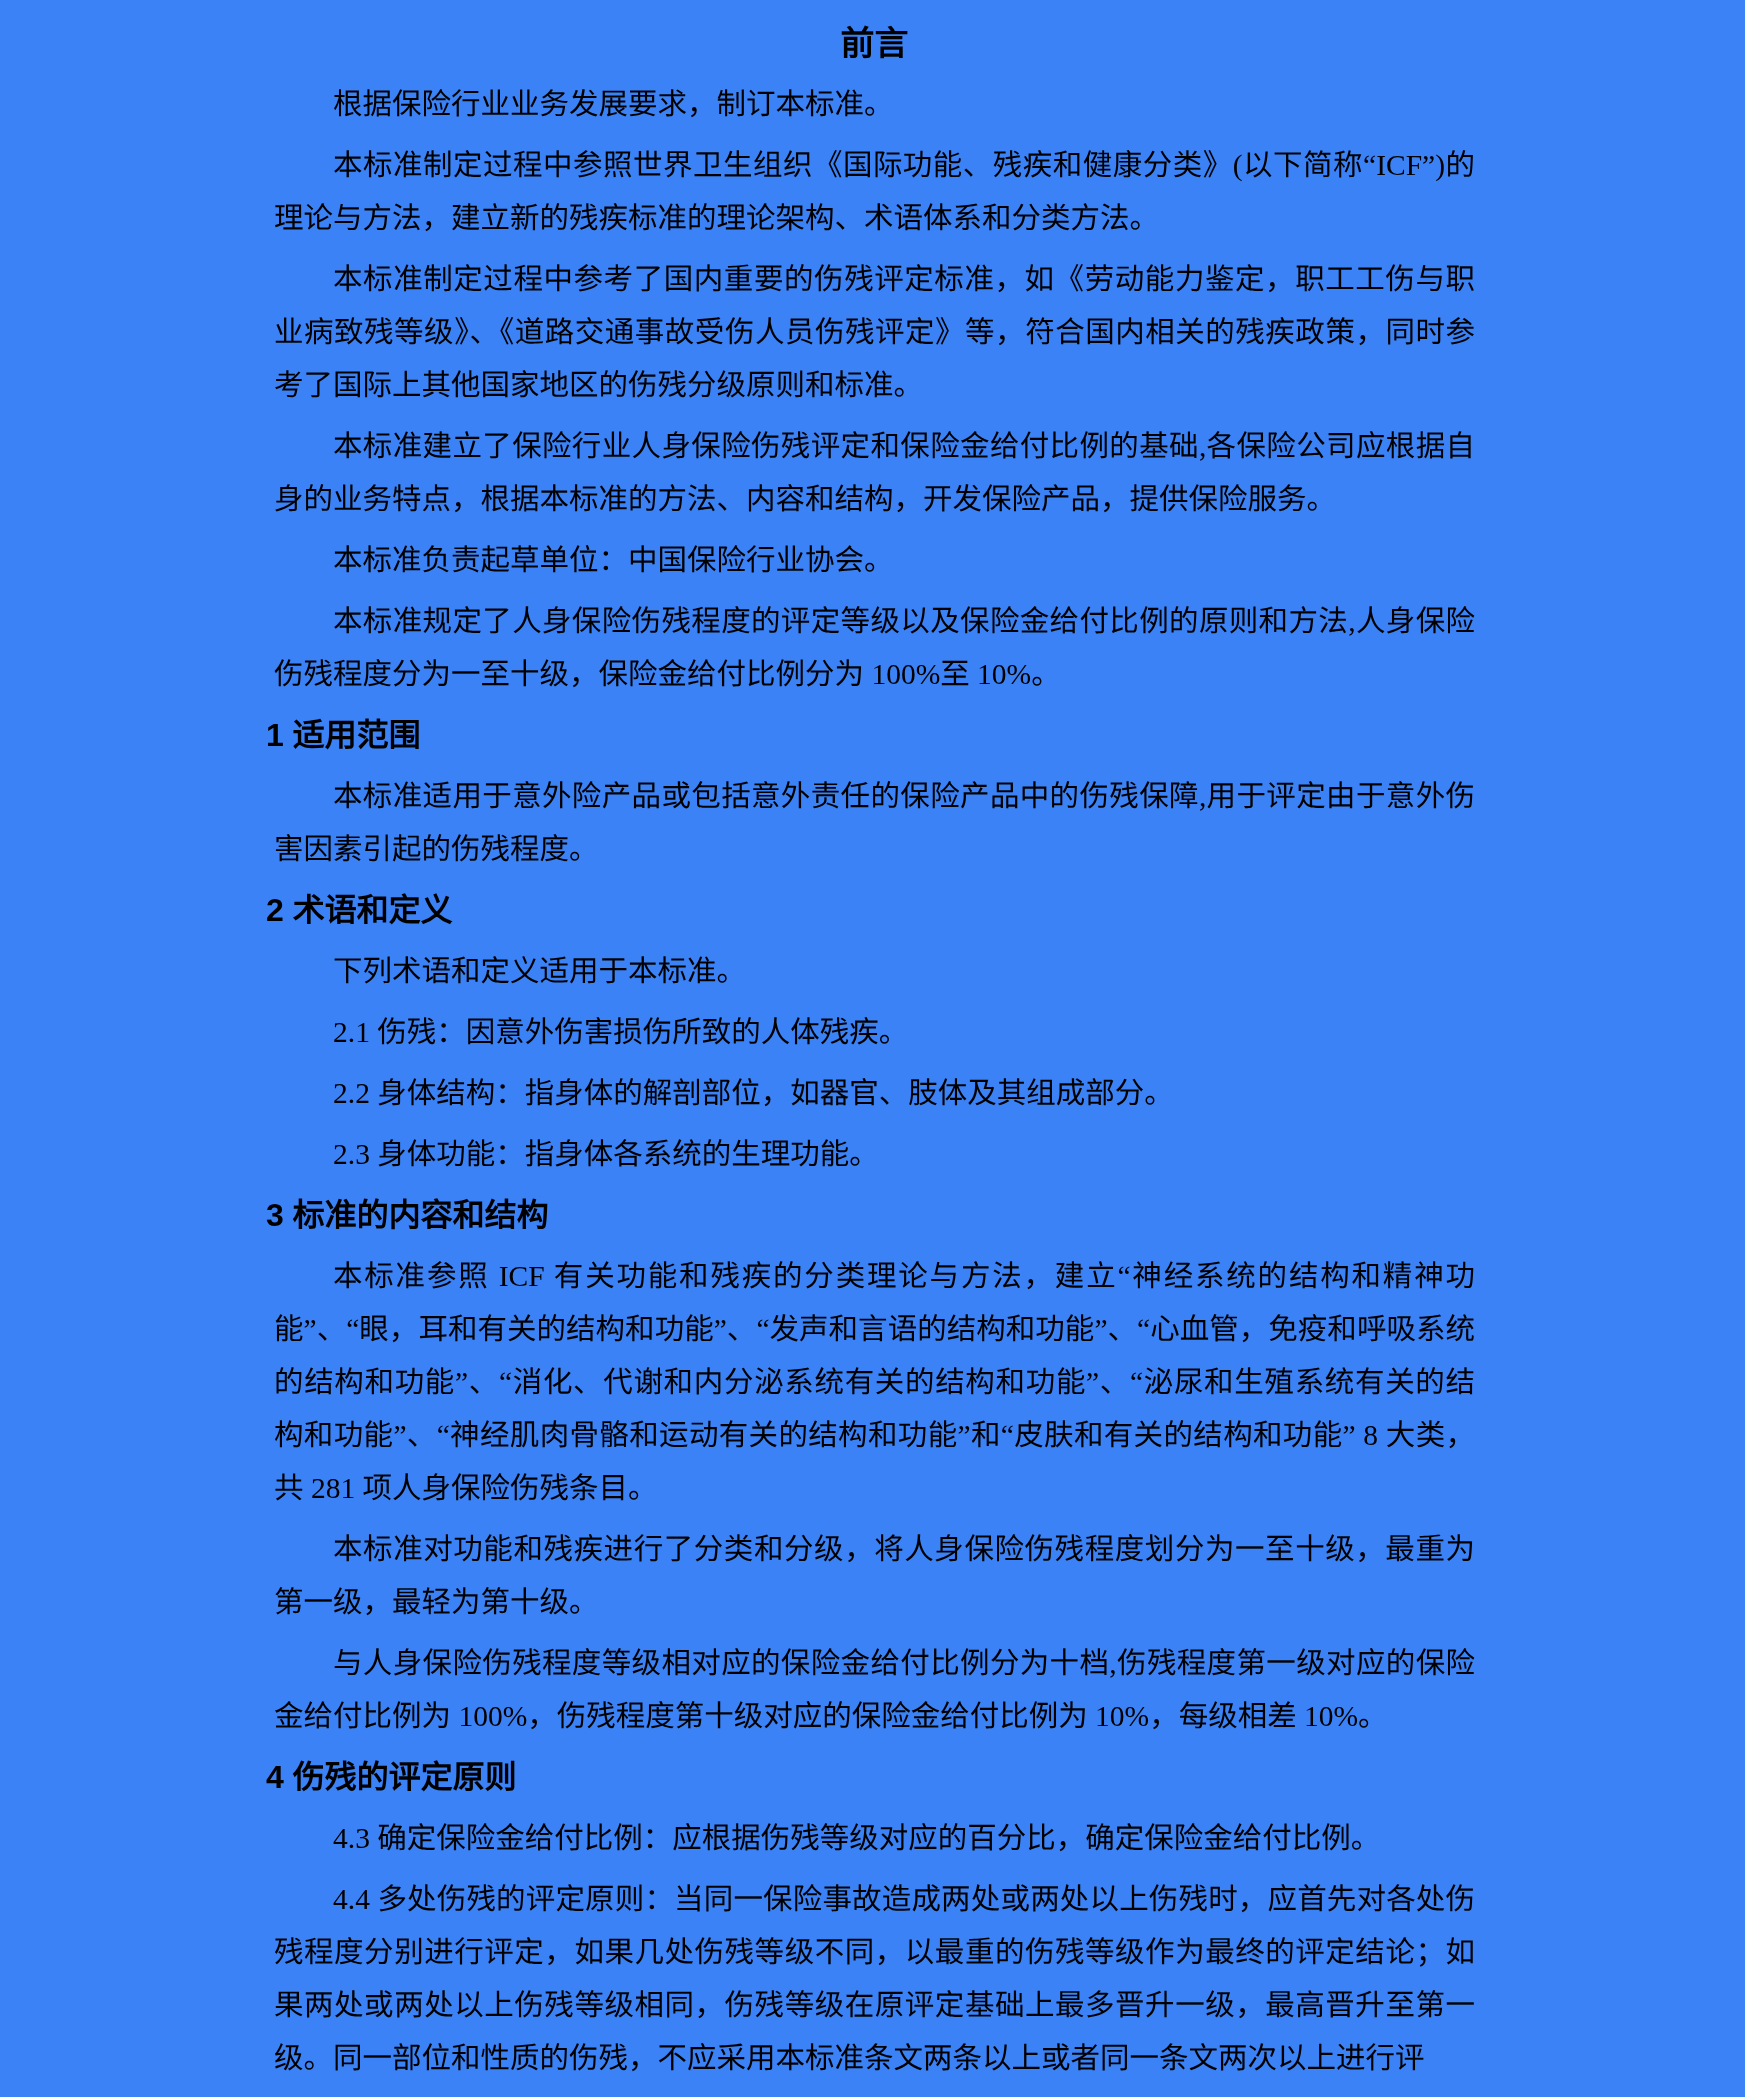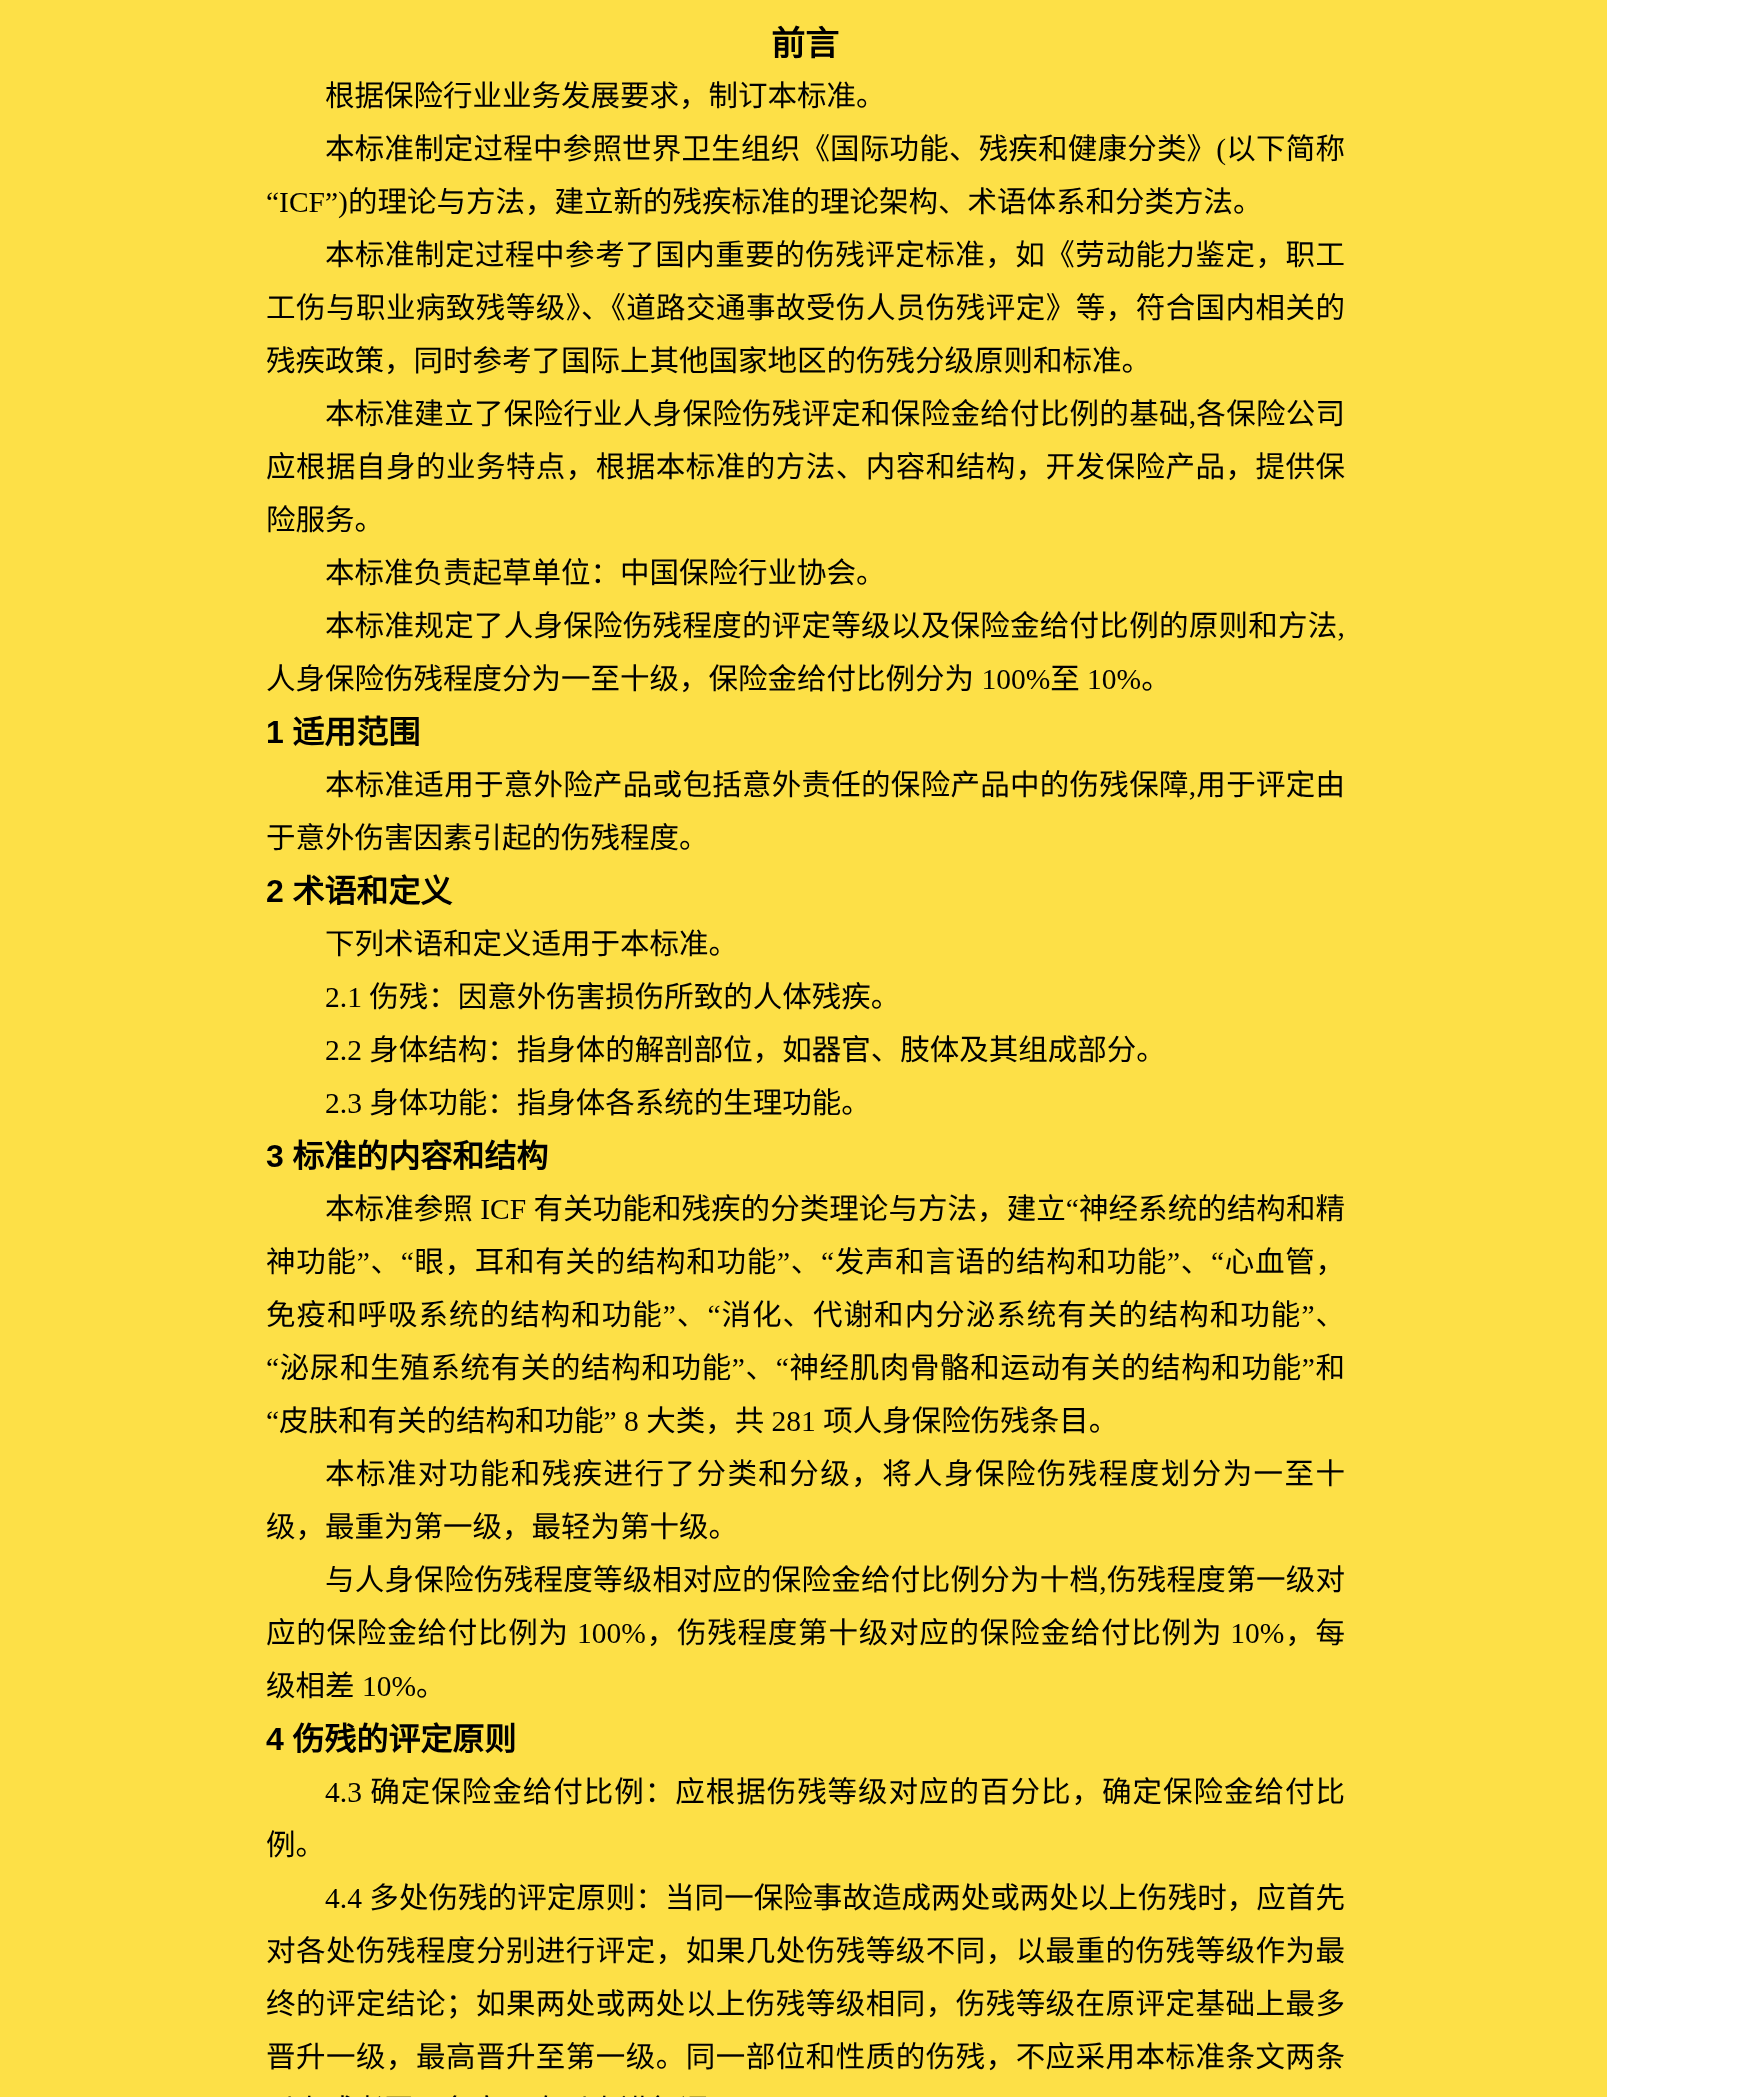--- a/index.html
+++ b/index.html
@@ -8,24 +8,24 @@
     background: #ffffff;
   }
   body {
     width: 1745px;
     height: 2097px;
     color: #000000;
     overflow: hidden;
   }
   .page {
     box-sizing: border-box;
-    width: 1607px;
+    width: 1745px;
     height: 2097px;
     padding: 17px 262px 0 266px;
-    background: #fde047;
+    background: #3b82f6;
   }
   .doc-title {
     font-family: "Liberation Sans", "DejaVu Sans", sans-serif;
     font-weight: 700;
     font-size: 34px;
     line-height: 53px;
     text-align: center;
     margin: 0;
   }
   .heading {
@@ -34,21 +34,21 @@
     font-size: 32px;
     line-height: 53px;
     margin: 0;
     text-indent: 0;
   }
   .para {
     font-family: "Liberation Serif", "DejaVu Serif", serif;
     font-weight: 400;
     font-size: 29.5px;
     line-height: 53px;
-    margin: 0;
+    margin: 8px;
     text-indent: 2em;
     text-align: justify;
     text-justify: inter-ideograph;
   }
 </style>
 </head>
 <body>
 
 <div class="page">
   <h1 class="doc-title">前言</h1>

